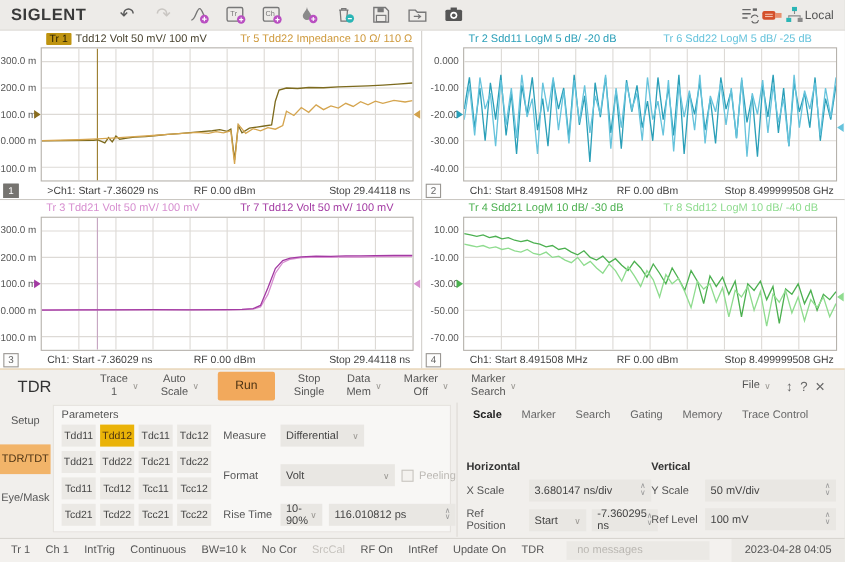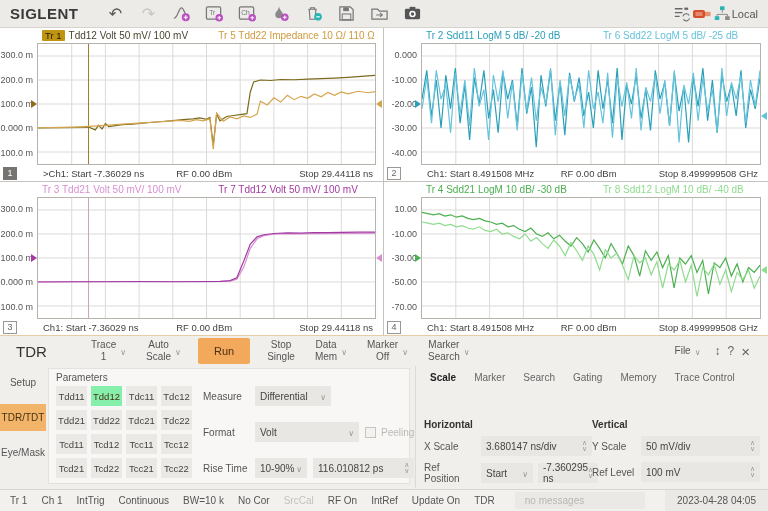--- a/index.html
+++ b/index.html
@@ -63,27 +63,27 @@
     font-size:10px;color:#555;text-align:center;}
   .side-tab{padding:8px 1px;}
   .side-tab.active{background:#f2b469;color:#4a3112;}
 
   .param-group{position:absolute;left:48px;top:2px;width:362px;height:116px;background:#f8f7f5;
     border:1px solid #e5e2de;box-sizing:border-box;padding:3px 7px;}
   .group-label{font-size:10px;color:#555;}
   .group-content{display:flex;gap:11px;margin-top:3px;}
   .param-grid{display:grid;grid-template-columns:repeat(4,31px);gap:4px 4px;flex:none;}
   .param-btn{height:20px;font-size:9.5px;color:#444;background:#ebe9e5;display:flex;align-items:center;justify-content:center;}
-  .param-btn.selected{background:#86efac;color:#4a3112;}
+  .param-btn.selected{background:#eab308;color:#4a3112;}
   .ctrl-col{display:flex;flex-direction:column;gap:4px;flex:1;justify-content:space-between;}
   .ctrl-row{display:flex;align-items:center;gap:6px;height:20px;font-size:10px;color:#555;}
   .ctrl-label{width:46px;flex:none;}
   .select{background:#e9e7e3;display:flex;align-items:center;justify-content:space-between;
     padding:0 5px;height:20px;color:#444;box-sizing:border-box;}
-  .w-main{width:104px;} .w-mode{width:76px;} .w-rt{width:52px;}
+  .w-main{width:104px;} .w-mode{width:76px;} .w-rt{width:38px;}
   .spinner{background:#e9e7e3;display:flex;align-items:center;justify-content:space-between;
     padding:0 5px;height:20px;color:#444;box-sizing:border-box;flex:1;}
   .spin-arrows{display:flex;flex-direction:column;line-height:.8;color:#999;font-size:7px;}
   .sa-up::after{content:"∧";} .sa-dn::after{content:"∨";}
   .cbrow{display:flex;align-items:center;gap:5px;}
   .cbrow.dim{color:#bcb9b4;}
   .cb{width:11px;height:11px;border:1px solid #c8c5c0;background:#f4f2ef;box-sizing:border-box;flex:none;}
   .cb.checked{background:#e8862d;border-color:#e8862d;color:#fff;font-size:9px;display:flex;align-items:center;justify-content:center;}
   .cb.checked::after{content:"✓";}
 

